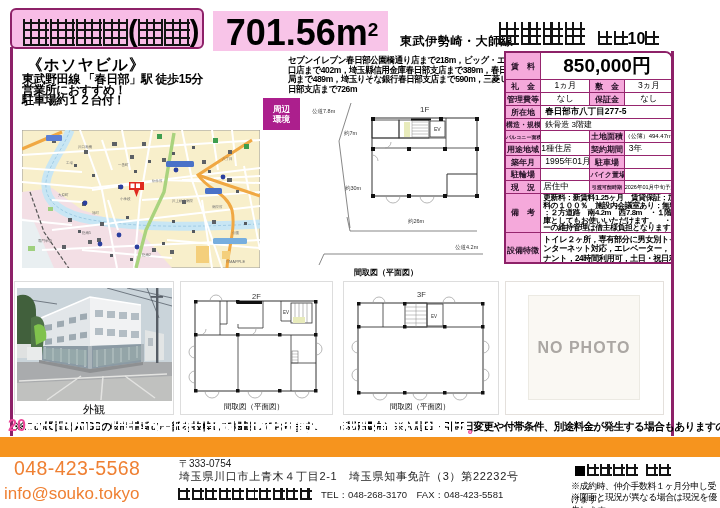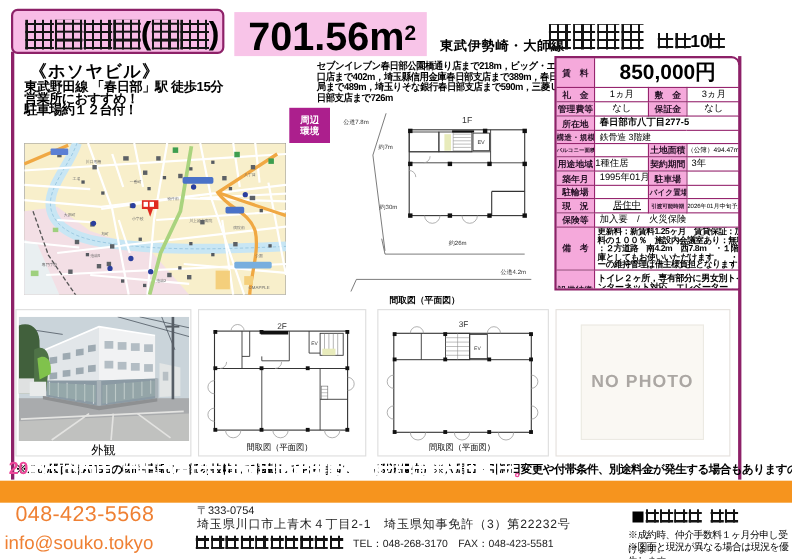--- a/index.html
+++ b/index.html
@@ -340,29 +340,25 @@
 
   <tr style="height:12px;">
           <td class="lb">駐輪場</td>
           <td class="vl"></td>
           <td class="lb" style="font-size:7px;">バイク置場</td>
           <td class="vl"></td>
         </tr>
 
   <tr style="height:12px;">
           <td class="lb">現　況</td>
-          <td class="vl" style="padding-left:16px;text-decoration:underline;">居住中</td>
+          <td class="vl" style="padding-left:2px;">居住中</td>
           <td class="lb" style="font-size:5px;">引渡可能時期</td>
           <td class="vl" style="font-size:5.5px;">2026年01月中旬予定</td>
         </tr>
 
-  <tr style="height:11px;">
-          <td class="lb">保険等</td>
-          <td class="vl" colspan="3" style="padding-left:4px;">加入要　/　火災保険</td>
-        </tr>
 
   <tr style="height:38px;">
           <td class="lb">備　考</td>
           <td class="vl" colspan="3" style="padding-left:2px;font-size:7.8px;line-height:7.6px;font-weight:bold;letter-spacing:-0.4px;vertical-align:top;">更新料：新賃料1.25ヶ月　賃貸保証：加入要 賃<br>料の１００％　施設内会議室あり：無料　角地<br>：２方道路　南4.2m　西7.8m　・１階部分は倉<br>庫としてもお使いいただけます。　・エレベータ<br>ーの維持管理は借主様負担となります。</td>
         </tr>
 
   <tr style="height:37px;">
           <td class="lb">設備特徴</td>
           <td class="vl" colspan="3" style="padding-left:2px;font-size:8.2px;line-height:9.4px;font-weight:bold;letter-spacing:-0.4px;vertical-align:top;padding-top:2px;">トイレ２ヶ所，専有部分に男女別トイレあり，イ<br>ンターネット対応，エレベーター，１フロア１テ<br>ナント，24時間利用可，土日・祝日利用可</td>
         </tr>

